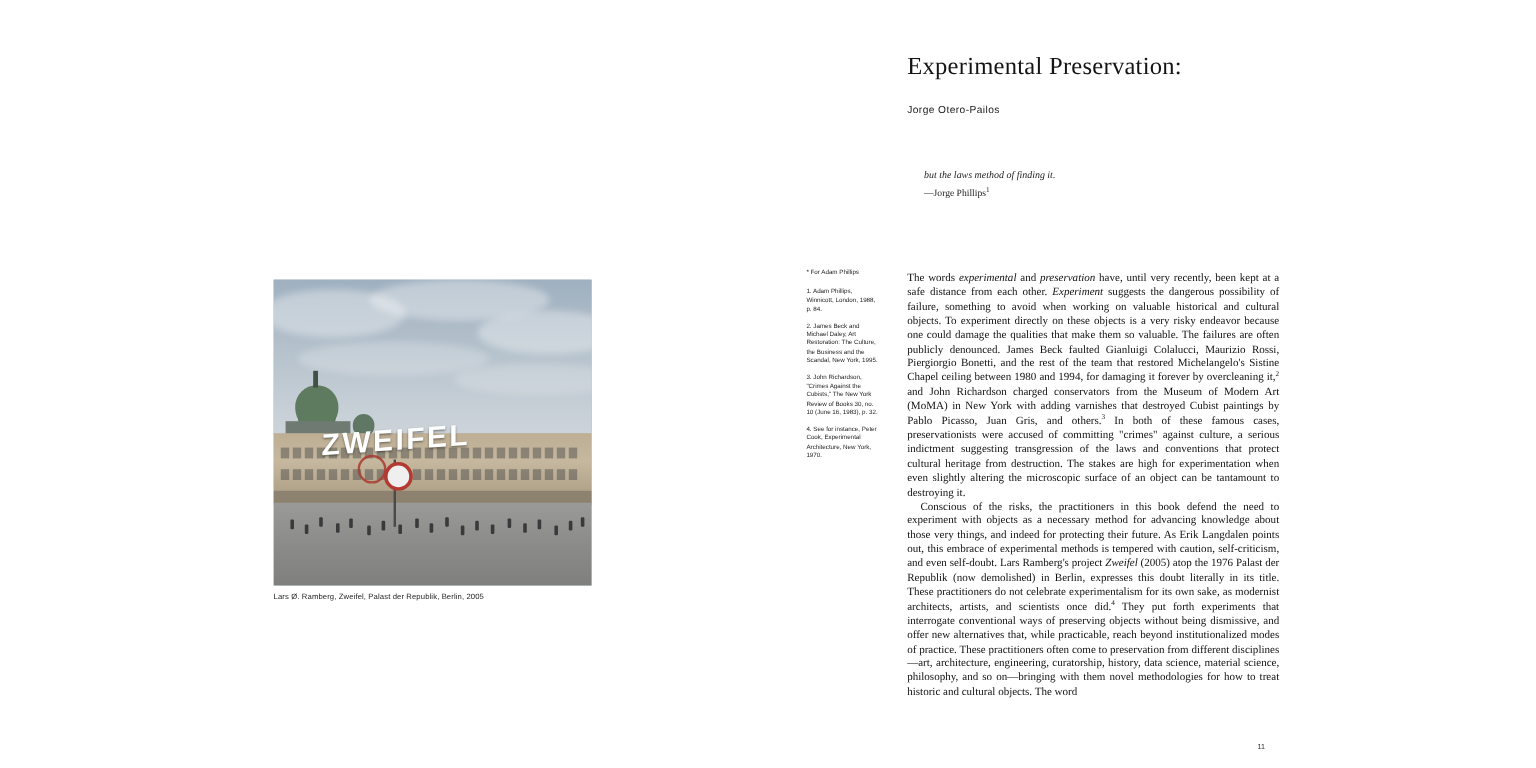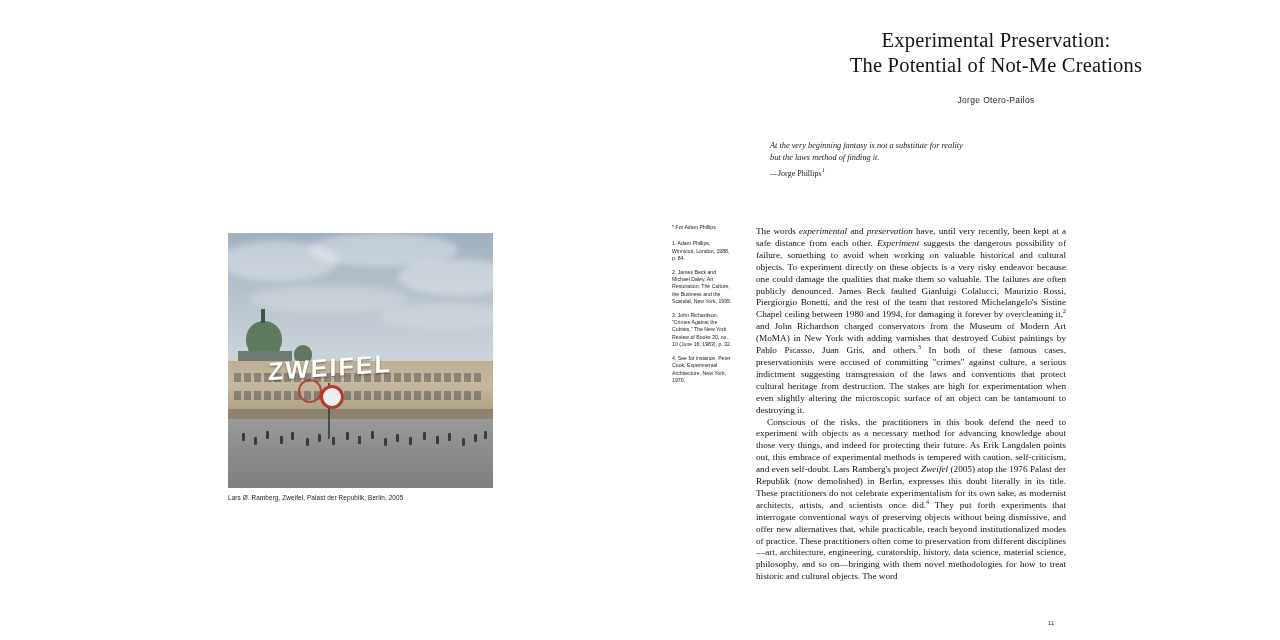--- a/index.html
+++ b/index.html
@@ -17,23 +17,22 @@
   .page {
     position: relative;
     width: 1280px;
     height: 640px;
   }
 
   
   .title-block {
     position: absolute;
     left: 756px;
-    top: 28px;
+    top: 44px;
     width: 480px;
-    text-align: center;
   }
   .title-line {
     font-family: "Liberation Serif", serif;
     font-size: 20.5px;
     line-height: 25px;
     letter-spacing: 0.2px;
     color: #141414;
   }
   .byline {
     margin-top: 17px;
@@ -279,26 +278,24 @@
     color: #333333;
   }
 </style>
 </head>
 <body>
 
 <div class="page">
 
   <div class="title-block">
     <div class="title-line">Experimental Preservation:</div>
-    <div class="title-line">The Potential of Not-Me Creations</div>
     <div class="byline">Jorge Otero-Pailos</div>
   </div>
 
   <div class="epigraph">
-    <div>At the very beginning fantasy is not a substitute for reality</div>
     <div>but the laws method of finding it.</div>
     <div class="attrib"><span>—Jorge Phillips</span><sup>1</sup></div>
   </div>
 
   <div class="figure">
     <div class="photo">
       <div class="sky"></div>
       <div class="cloud c1"></div>
       <div class="cloud c2"></div>
       <div class="cloud c3"></div>

